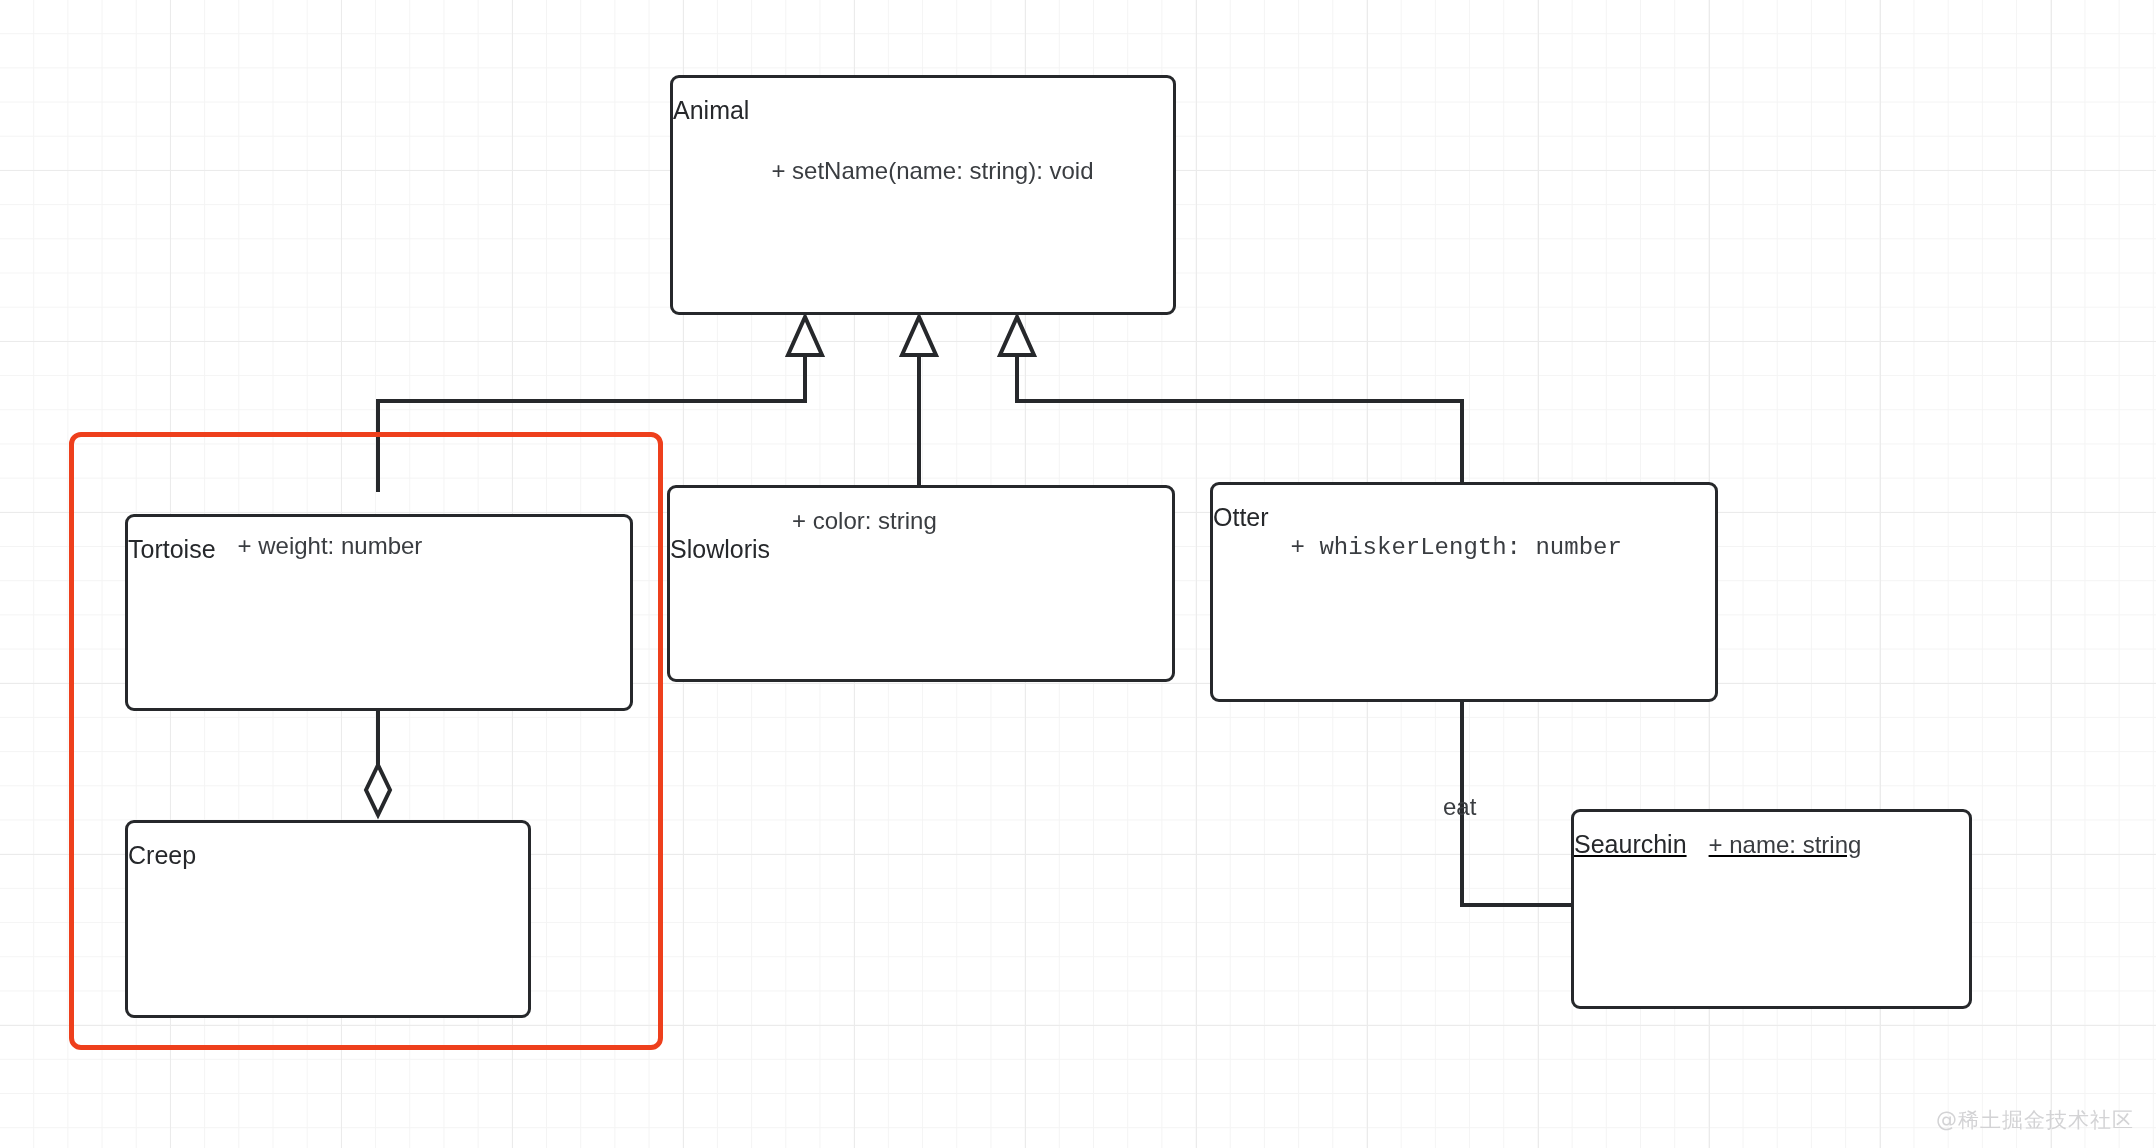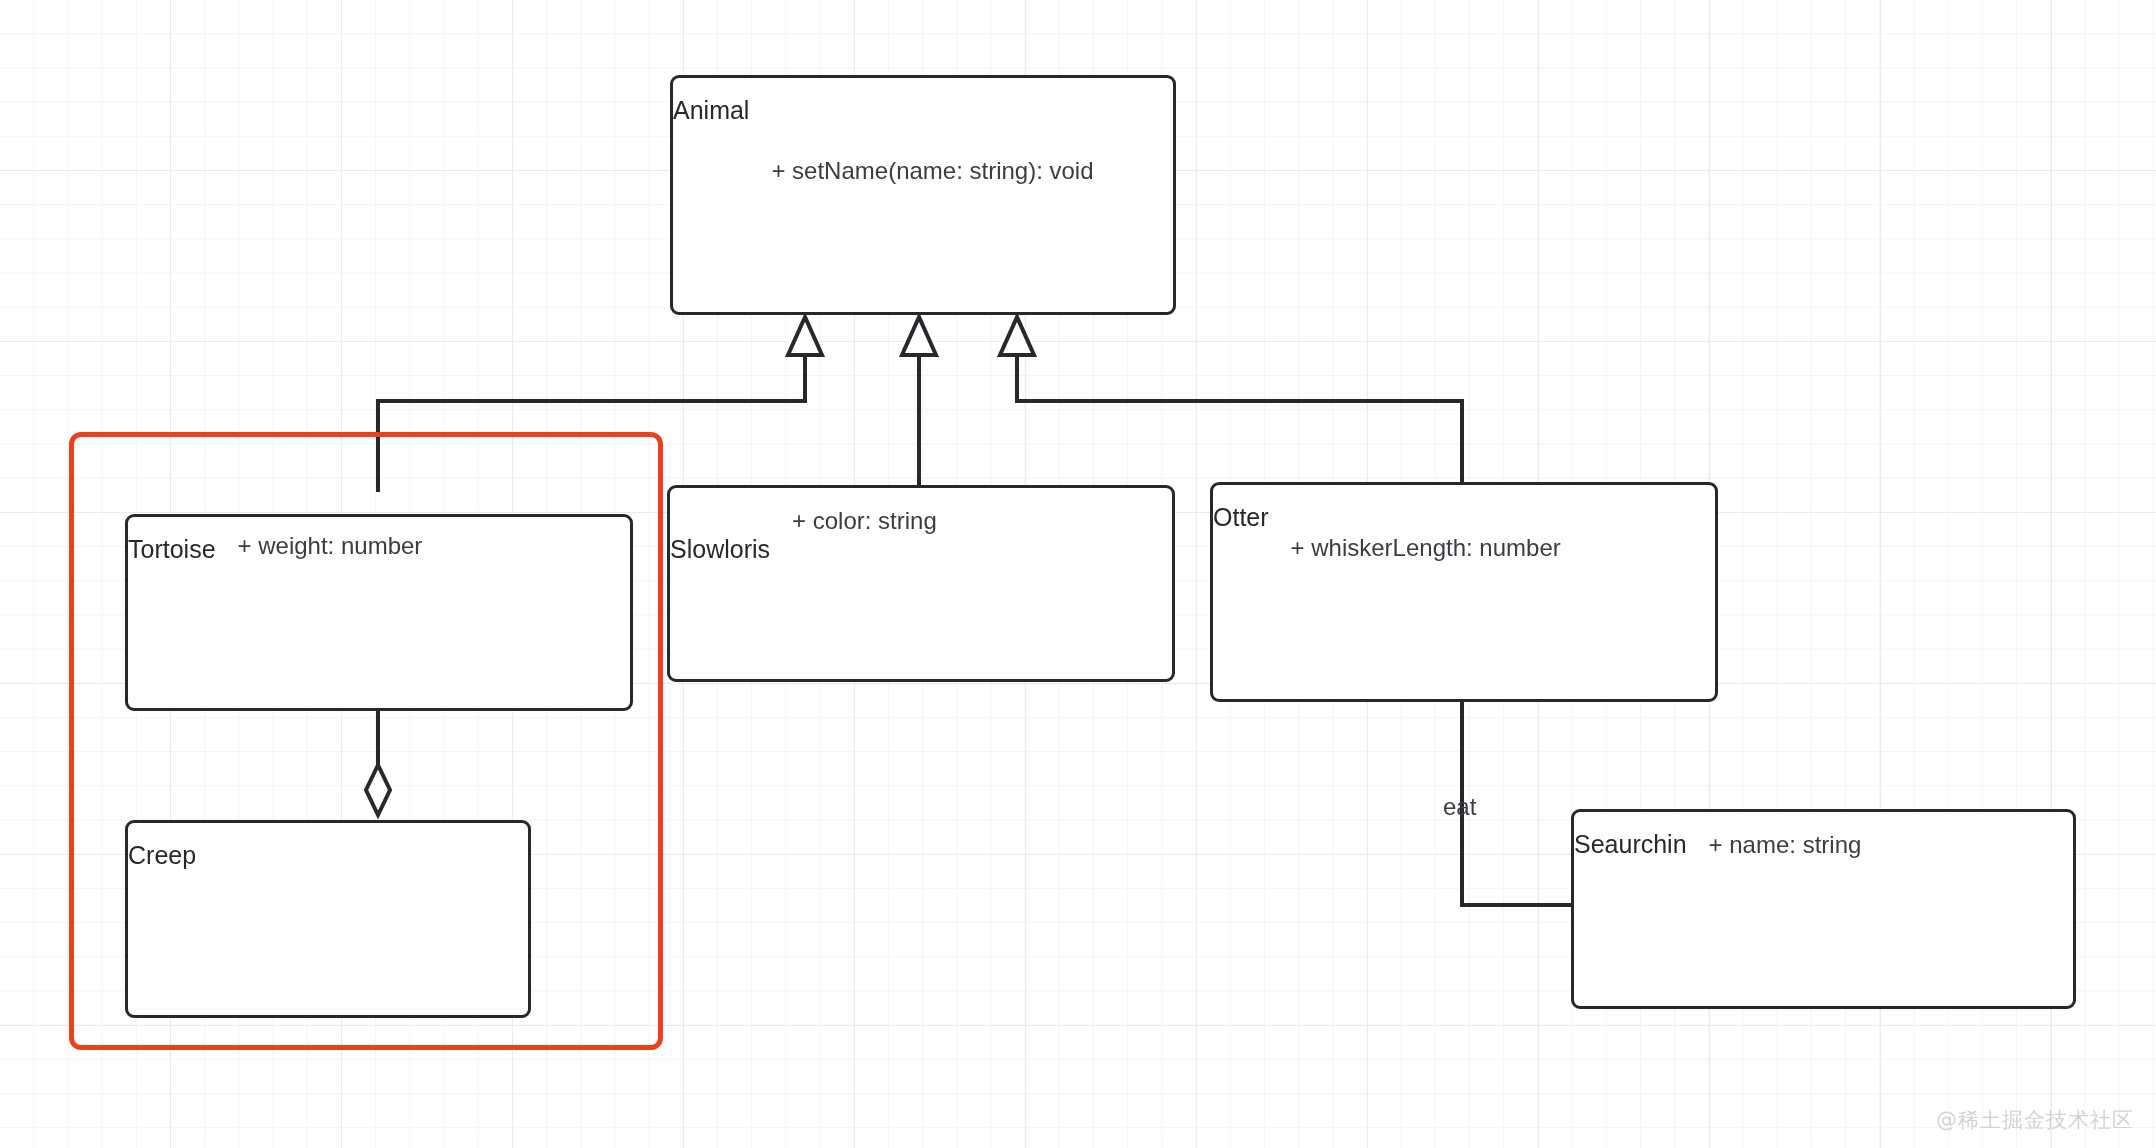--- a/index.html
+++ b/index.html
@@ -160,36 +160,36 @@
     <div class="uml-compartment" style="height:66px; display:flex; align-items:center;">
       <div>+ color: string</div>
     </div>
     <div class="uml-sep"></div>
     <div class="uml-compartment empty"></div>
   </div>
 
   <div class="uml-box" style="left:1210px; top:482px; width:508px; height:220px;">
     <div class="uml-title" style="height:63px;">Otter</div>
     <div class="uml-sep"></div>
-    <div class="uml-compartment" style="height:86px; display:flex; align-items:flex-end; padding-bottom:6px;">
+    <div class="uml-compartment" style="height:86px; display:flex; align-items:flex-end; padding-bottom:6px;font-family:Liberation Mono, monospace;">
       <div>+ whiskerLength: number</div>
     </div>
     <div class="uml-sep"></div>
     <div class="uml-compartment empty"></div>
   </div>
 
   <div class="uml-box" style="left:125px; top:820px; width:406px; height:198px;">
     <div class="uml-title" style="height:63px;">Creep</div>
     <div class="uml-sep"></div>
     <div class="uml-compartment empty" style="height:63px;"></div>
     <div class="uml-sep"></div>
     <div class="uml-compartment empty"></div>
   </div>
 
-  <div class="uml-box" style="left:1571px; top:809px; width:505px; height:200px;">
+  <div class="uml-box" style="left:1571px; top:809px; width:401px; height:200px;text-decoration:underline;">
     <div class="uml-title" style="height:64px;">Seaurchin</div>
     <div class="uml-sep"></div>
     <div class="uml-compartment" style="height:66px; display:flex; align-items:center;">
       <div>+ name: string</div>
     </div>
     <div class="uml-sep"></div>
     <div class="uml-compartment empty"></div>
   </div>
 
   <div class="edge-label" style="left:1443px; top:795px;">eat</div>

